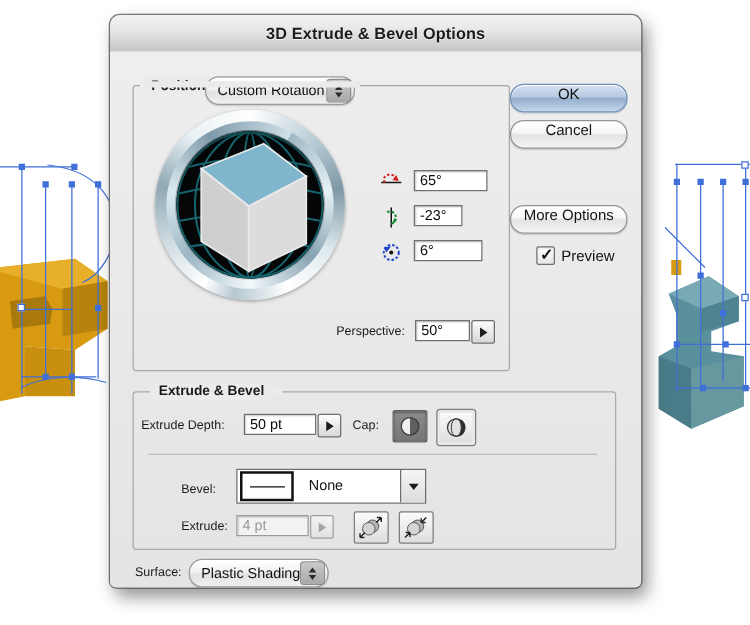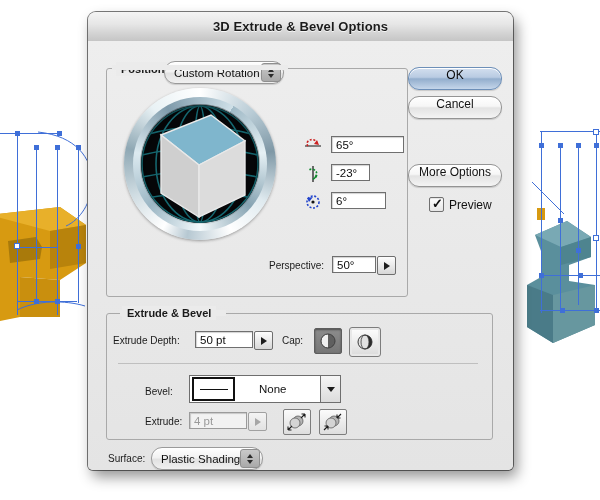--- a/index.html
+++ b/index.html
@@ -158,21 +158,21 @@
   
   .combo{
     position:absolute;height:28px;border:1px solid #6e6e6e;background:#fff;
     display:flex;align-items:center;box-sizing:border-box;
   }
   .combo .swatch{
     width:43px;height:24px;margin-left:2px;border:2px solid #111;background:#fff;
     display:flex;align-items:center;justify-content:center;box-sizing:border-box;
   }
   .combo .swatch .line{width:28px;height:1px;background:#111;}
-  .combo .ctext{font-size:11.5px;color:#111;padding-left:24px;flex:1;}
+  .combo .ctext{font-size:11.5px;color:#111;padding-left:12px;flex:1;}
   .combo .cbtn{
     width:19px;height:26px;border-left:1px solid #6e6e6e;
     background:linear-gradient(to bottom,#f6f6f6,#dcdcdc);
     display:flex;align-items:center;justify-content:center;
   }
   .combo .cbtn .tri{width:0;height:0;border-left:4px solid transparent;border-right:4px solid transparent;border-top:5px solid #1b1b1b;}
 
   
   .checkrow{position:absolute;display:flex;align-items:center;gap:5px;}
   .checkbox{
@@ -304,21 +304,21 @@
         </svg>
       </div>
       <div class="inner-shadow"></div>
     </div>
 
     <svg class="axisicon" style="left:216px;top:96px;" width="18" height="18" viewBox="0 0 18 18">
       <line x1="1" y1="9" x2="17" y2="9" stroke="#121212" stroke-width="1.2"></line>
       <path d="M4 9 A5 4 0 1 1 13 7" fill="none" stroke="#cc2222" stroke-width="1.6" stroke-dasharray="2 1.6"></path>
       <polygon points="13,3 15,8 10,7" fill="#cc2222"></polygon>
     </svg>
-    <div class="tfield" style="left:243px;top:95px;width:73px;">
+    <div class="tfield" style="left:243px;top:95px;width:59px;">
       <span>65°</span>
     </div>
 
     <svg class="axisicon" style="left:216px;top:124px;" width="18" height="18" viewBox="0 0 18 18">
       <line x1="9" y1="1" x2="9" y2="17" stroke="#121212" stroke-width="1.2"></line>
       <path d="M9 14 A5 5 0 1 0 5 5" fill="none" stroke="#118a2e" stroke-width="1.6" stroke-dasharray="2 1.6"></path>
       <polygon points="13,12 9,15 12,9" fill="#118a2e"></polygon>
     </svg>
     <div class="tfield" style="left:243px;top:123px;width:39px;">
       <span>-23°</span>

